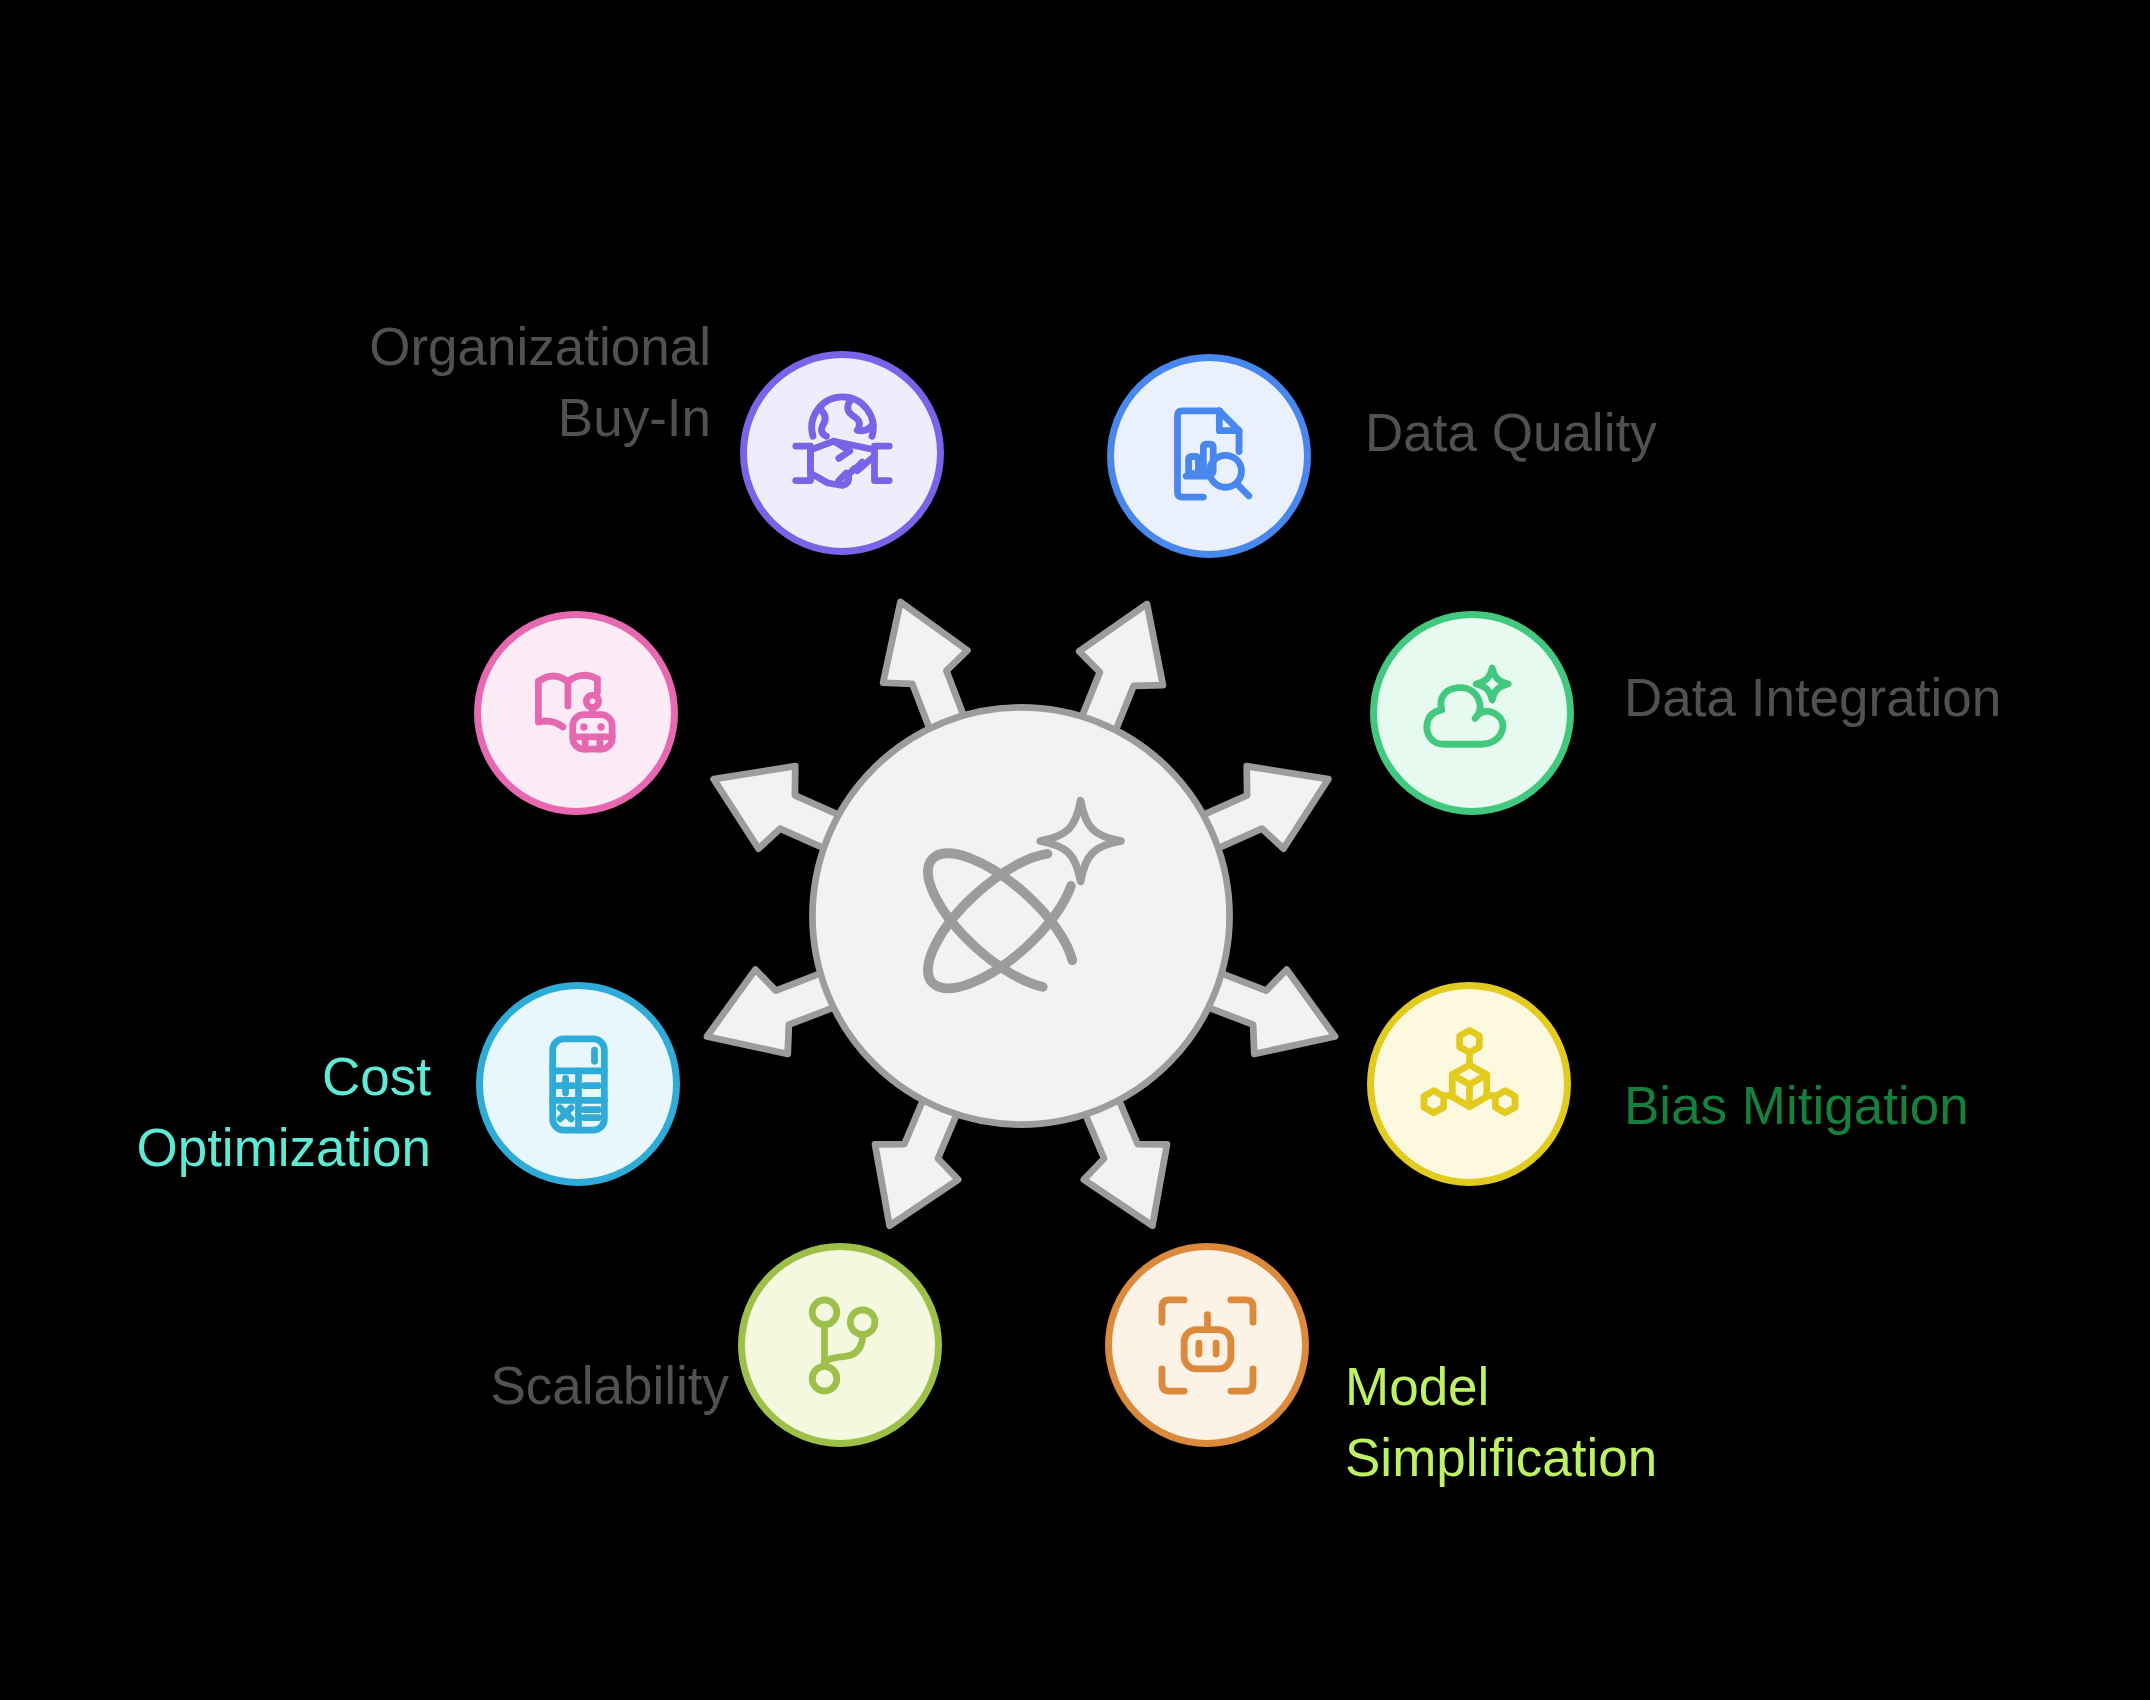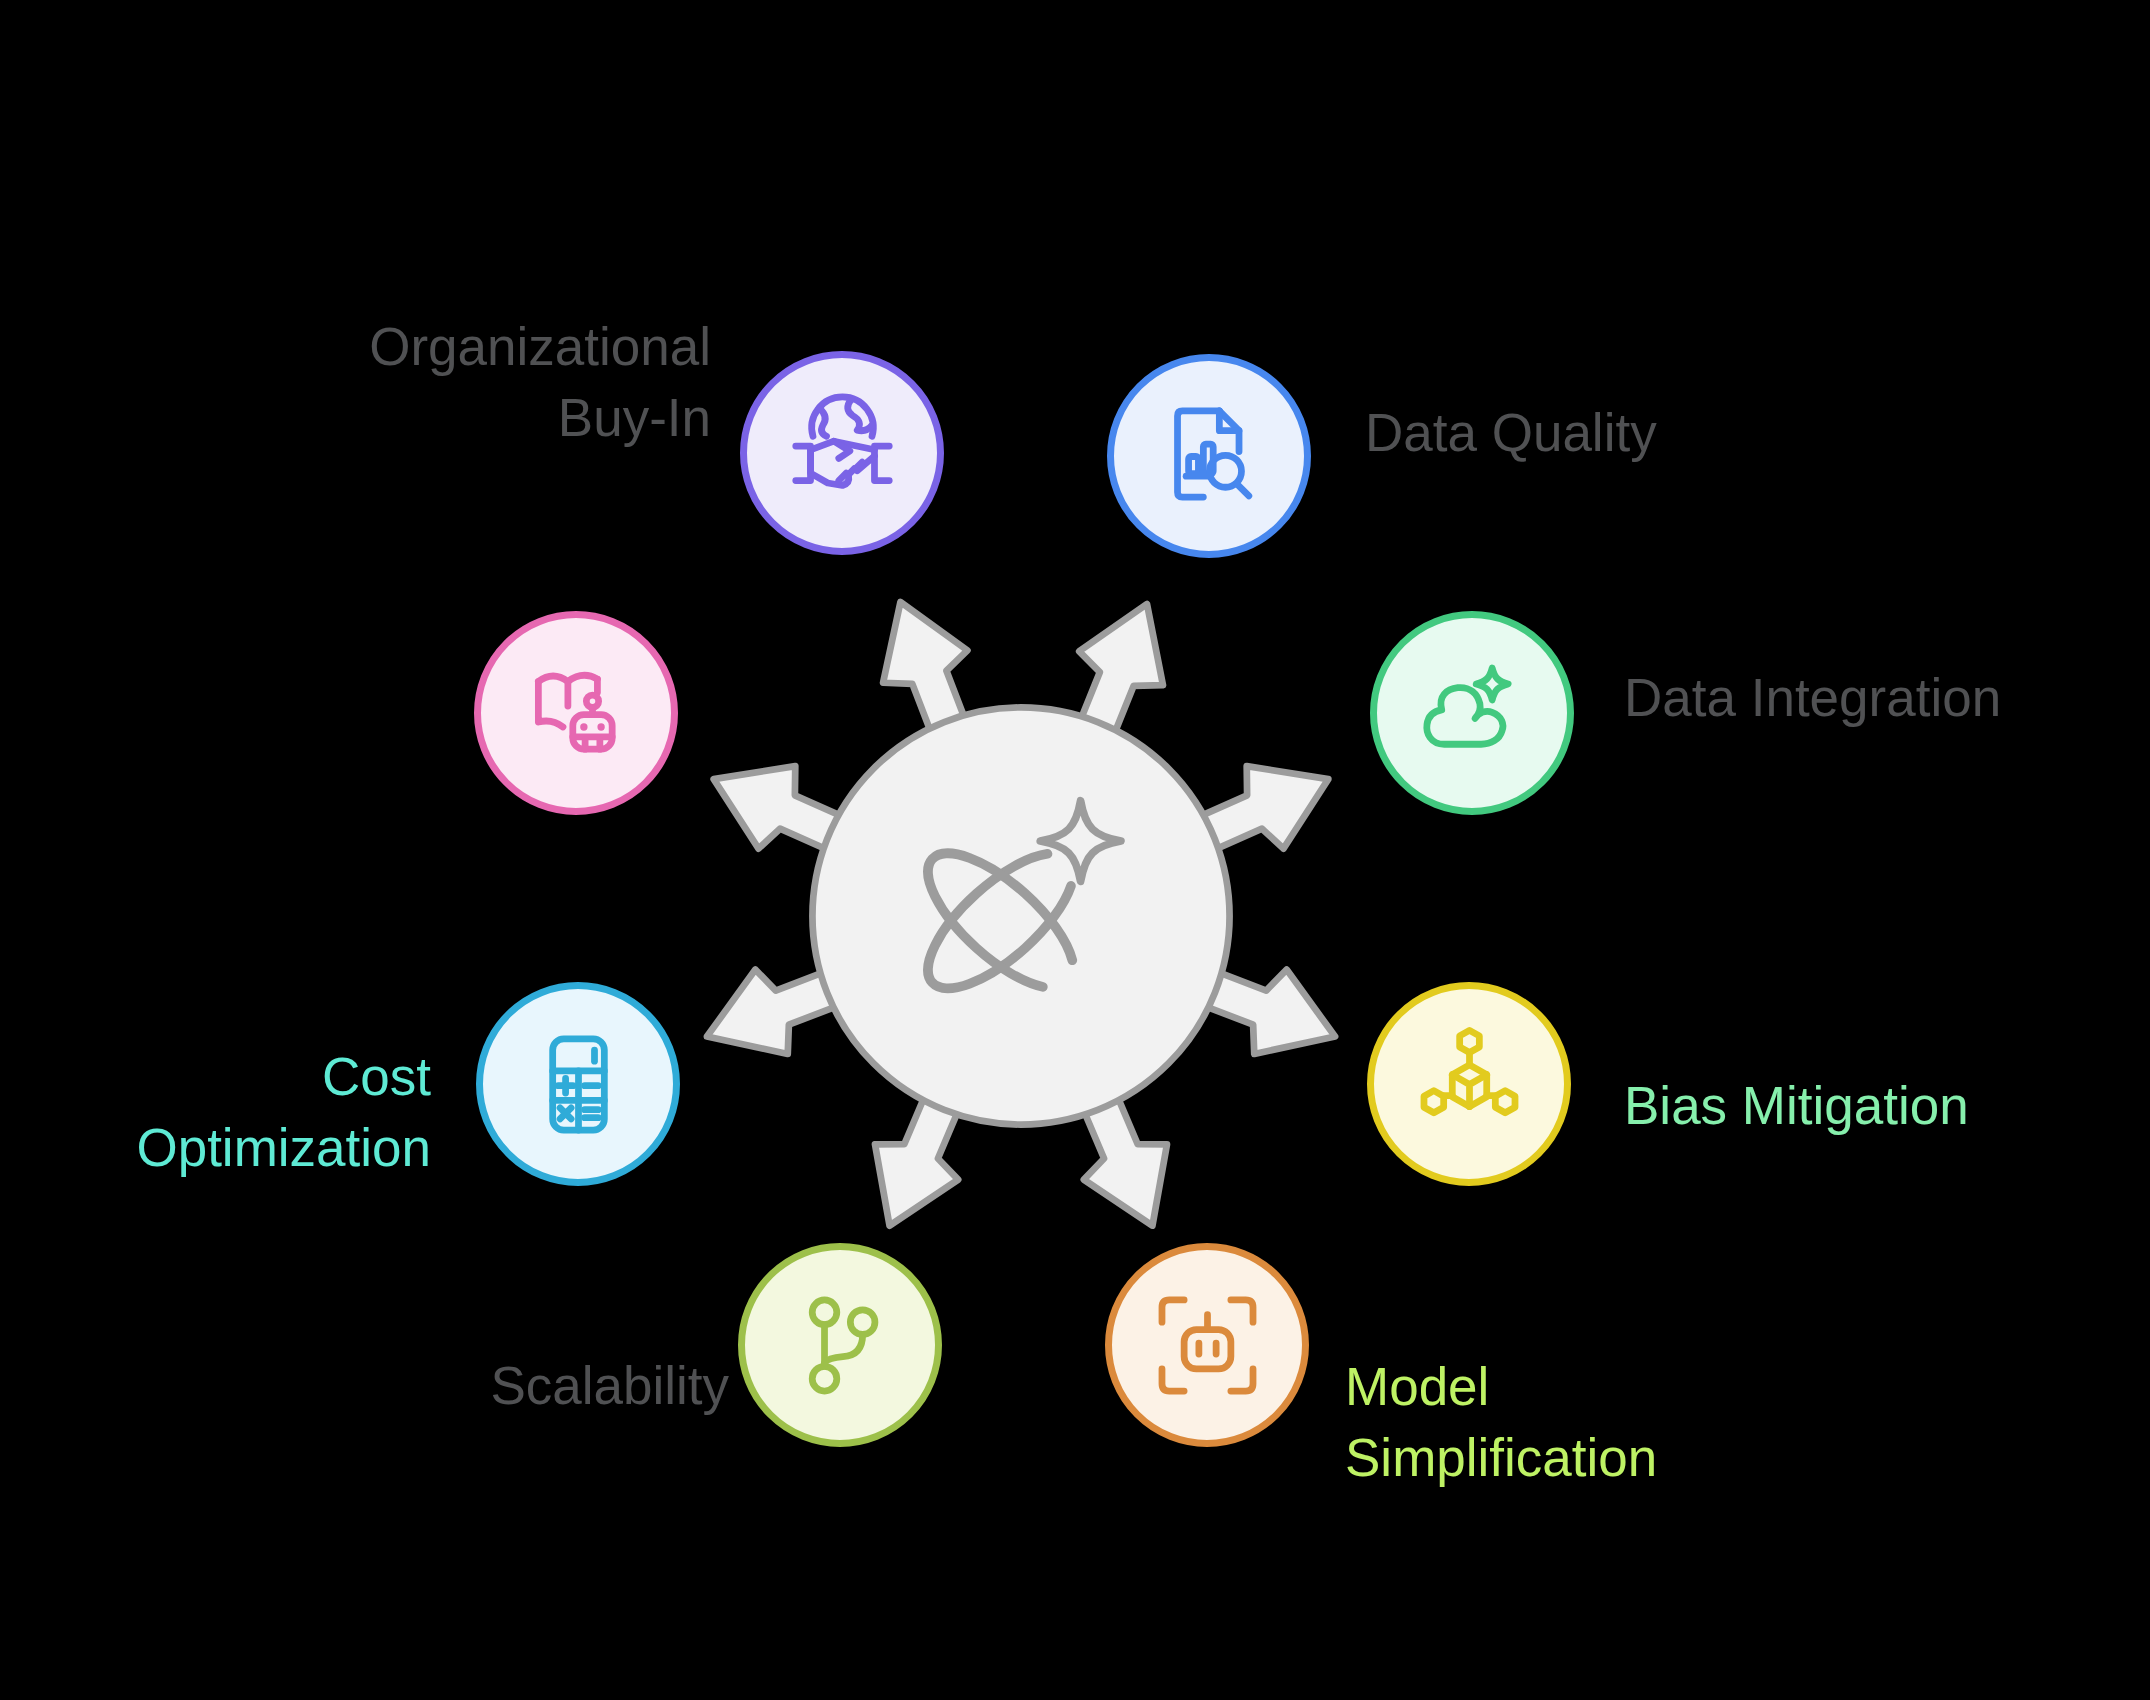--- a/index.html
+++ b/index.html
@@ -170,21 +170,21 @@
       <circle class="filldot" cx="70" cy="61" r="3"></circle>
       <path d="M 47 69 H 79"></path>
       <path d="M 57 71.5 V 79 M 69 71.5 V 79"></path>
     </svg>
   </div>
 
   <div class="label r" id="lbl-buyin" style="color: rgb(80, 81, 83);">Organizational
 Buy-In</div>
   <div class="label" id="lbl-quality" style="color: rgb(80, 81, 83);">Data Quality</div>
   <div class="label" id="lbl-integration" style="color: rgb(80, 81, 83);">Data Integration</div>
-  <div class="label" id="lbl-bias" style="color: #86efac; text-align: right;">Bias Mitigation</div>
+  <div class="label" id="lbl-bias" style="color: #15803d; text-align: right;">Bias Mitigation</div>
   <div class="label" id="lbl-model" style="color: #bef264;">Model
 Simplification</div>
   <div class="label r" id="lbl-scalability" style="color: rgb(80, 81, 83);">Scalability</div>
   <div class="label r" id="lbl-cost" style="color: #5eead4;">Cost
 Optimization</div>
 
 </div>
 
 
 </body></html>

